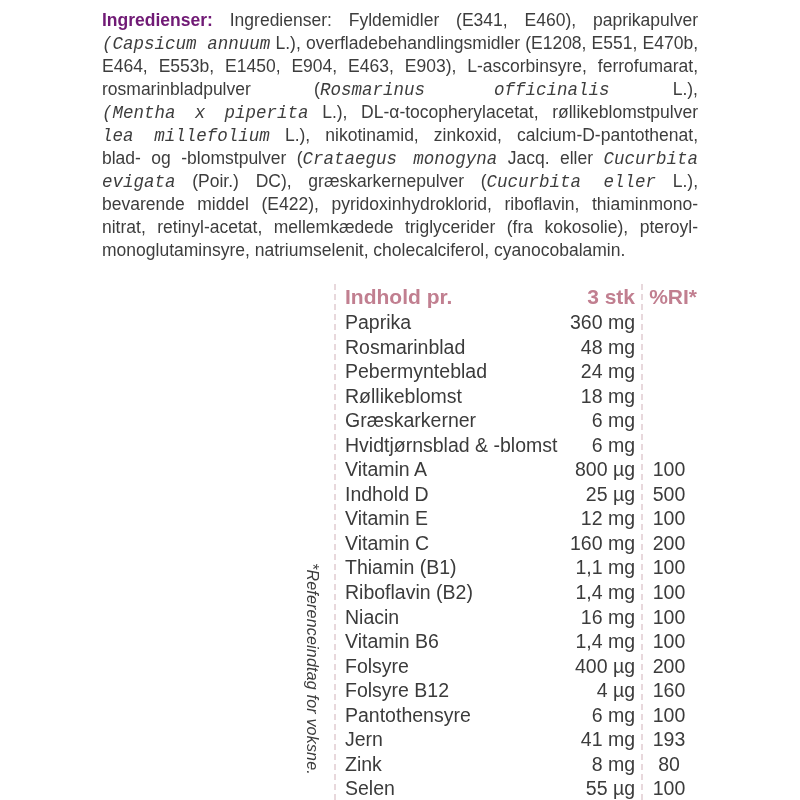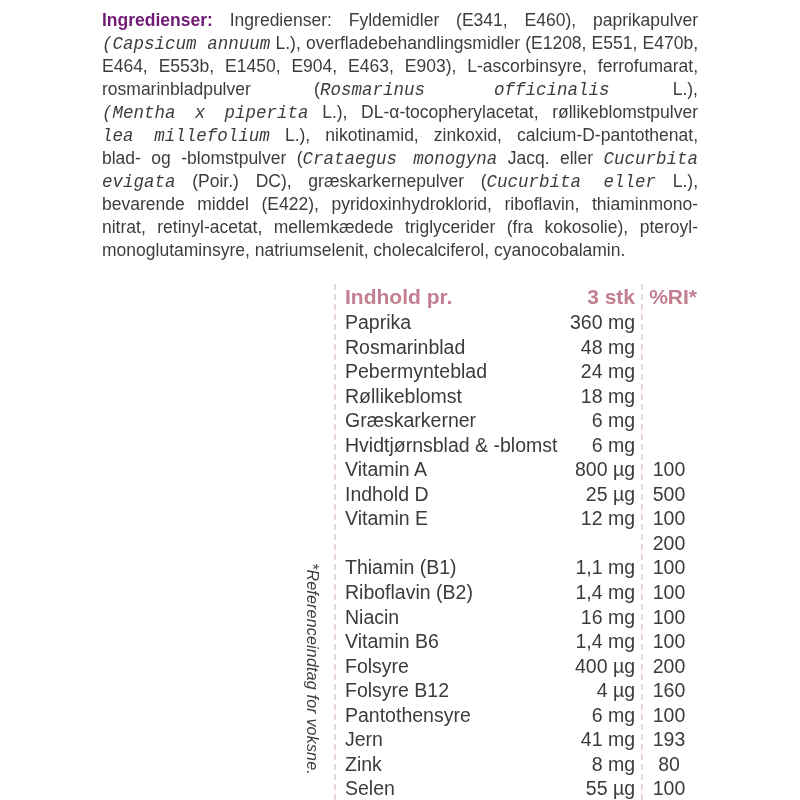--- a/index.html
+++ b/index.html
@@ -140,20 +140,24 @@
         <span class="nri">500</span>
       </div>
       <div class="nrow">
         <div class="pair">
           <span class="nname">Vitamin E</span>
           <span class="namt">12 mg</span>
         </div>
         <span class="nri">100</span>
       </div>
       <div class="nrow">
+        <div class="pair">
+          <span class="nname">Vitamin C</span>
+          <span class="namt">160 mg</span>
+        </div>
         <span class="nri">200</span>
       </div>
       <div class="nrow">
         <div class="pair">
           <span class="nname">Thiamin (B1)</span>
           <span class="namt">1,1 mg</span>
         </div>
         <span class="nri">100</span>
       </div>
       <div class="nrow">

